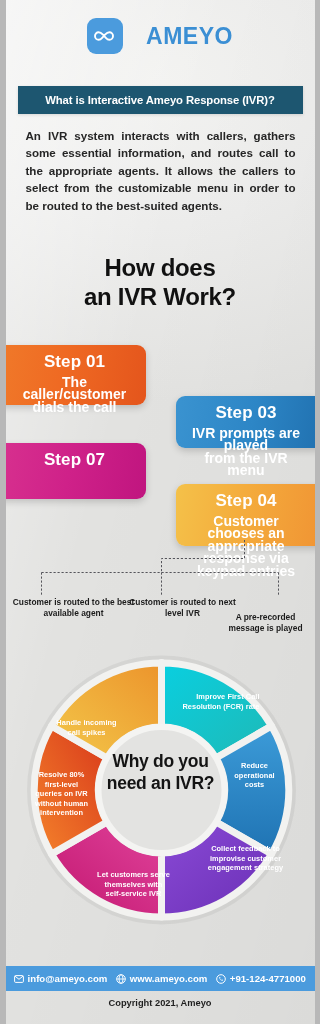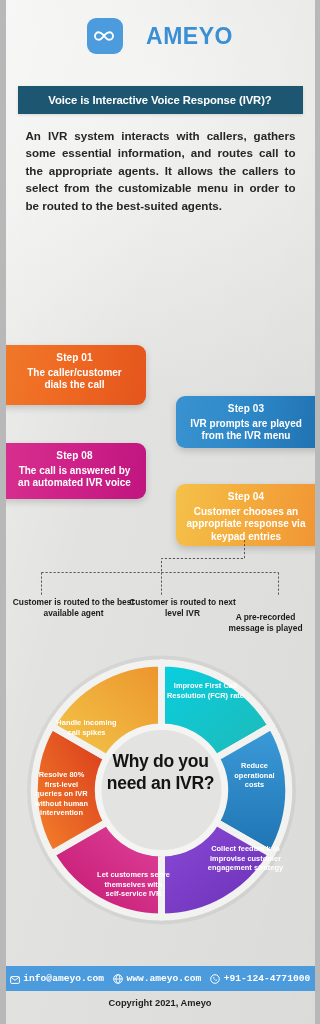--- a/index.html
+++ b/index.html
@@ -62,22 +62,22 @@
     font-size:24px; line-height:29px; font-weight:bold; letter-spacing:-0.3px;
   }
 
   
   .step{
     position:absolute;
     padding:7px 10px 9px;
     color:#fff; text-align:center;
     box-shadow:0 3px 7px rgba(0,0,0,.17);
   }
-  .step .t{ font-size:10px; font-weight:bold; letter-spacing:.1px; }
-  .step .d{ font-size:10px; font-weight:bold; line-height:12.4px; margin-top:4px; }
+  .step .t{ font-size:17px; font-weight:bold; letter-spacing:.1px; }
+  .step .d{ font-size:14px; font-weight:bold; line-height:12.4px; margin-top:4px; }
 
   #step1{
     left:-14px; top:345px; width:154px; height:60px;
     border-radius:0 9px 9px 0;
     background:linear-gradient(100deg,#f07b2a 0%, #ef6a23 45%, #e4551c 100%);
   }
   #step2{
     left:-14px; top:443px; width:154px; height:56px;
     border-radius:0 9px 9px 0;
     background:linear-gradient(100deg,#d8328f 0%, #cf2189 50%, #c0157f 100%);
@@ -124,21 +124,21 @@
     font-weight:bold; color:#141414; letter-spacing:-0.3px;
   }
 
   
   .footer-bar{
     position:absolute; left:0; top:966px; width:309px; height:25px;
     background:#4b9bdd;
     display:flex; align-items:center; justify-content:center; gap:9px;
     color:#fff; font-size:9.6px; font-weight:bold;
   }
-  .fitem{ display:flex; align-items:flex-end; gap:3.5px;font-family:Liberation Mono, monospace; }
+  .fitem{ display:flex; align-items:center; gap:3.5px; }
   .fitem svg{ display:block; }
   .copyright{
     position:absolute; left:0; right:0; top:998px;
     text-align:center; font-size:9.3px; font-weight:bold; color:#1f1f1f;
   }
 </style>
 </head>
 <body>
 
 <div class="page">
@@ -146,34 +146,37 @@
   <div class="logo-row">
     <div class="logo-mark">
       <svg width="26" height="26" viewBox="0 0 26 26" aria-hidden="true">
         <path d="M6.6 9.2c-2.0 0-3.6 1.7-3.6 3.8s1.6 3.8 3.6 3.8c1.6 0 2.7-1.0 3.8-2.2l2.6-2.9c1.3-1.4 2.6-2.5 4.4-2.5 2.0 0 3.6 1.7 3.6 3.8s-1.6 3.8-3.6 3.8c-1.6 0-2.7-1.0-3.8-2.2l-2.6-2.9C9.7 10.3 8.4 9.2 6.6 9.2z" fill="none" stroke="#ffffff" stroke-width="1.9" stroke-linecap="round"></path>
       </svg>
     </div>
     <div class="logo-word">AMEYO</div>
   </div>
 
   <div class="banner">
-    <span>Voice is Interactive Voice Response (IVR)?</span>
+    <span>What is Interactive Ameyo Response (IVR)?</span>
   </div>
 
   <div class="intro">An IVR system interacts with callers, gathers some essential information, and routes call to the appropriate agents. It allows the callers to select from the customizable menu in order to be routed to the best-suited agents.</div>
 
+  <div class="headline">
+    <div>How does</div>
+    <div>an IVR Work?</div>
+  </div>
 
   <div class="step" id="step1">
     <div class="t">Step 01</div>
     <div class="d">The caller/customer<br>dials the call</div>
   </div>
 
   <div class="step" id="step2">
-    <div class="t">Step 08</div>
-    <div class="d">The call is answered by<br>an automated IVR voice</div>
+    <div class="t">Step 07</div>
   </div>
 
   <div class="step" id="step3">
     <div class="t">Step 03</div>
     <div class="d">IVR prompts are played<br>from the IVR menu</div>
   </div>
 
   <div class="step" id="step4">
     <div class="t">Step 04</div>
     <div class="d">Customer chooses an<br>appropriate response via<br>keypad entries</div>
@@ -266,21 +269,21 @@
       </g>
 
       <g fill="none" stroke="#f2f2f0" stroke-width="8" stroke-linecap="round">
         <path d="M141.5 15 A127 127 0 0 0 141.5 15"></path>
       </g>
 
       <circle cx="141.5" cy="142" r="63" fill="#e3e3e1"></circle>
       <circle cx="141.5" cy="142" r="63" fill="none" stroke="#f4f4f2" stroke-width="6"></circle>
     </svg>
 
-    <div class="seg-label" style="left:132px; top:33px; width:108px;">Improve First Call<br>Resolution (FCR) rate</div>
+    <div class="seg-label" style="left:132px; top:44px; width:108px;text-align:right;">Improve First Call<br>Resolution (FCR) rate</div>
     <div class="seg-label" style="left:196px; top:113px; width:78px;">Reduce<br>operational<br>costs</div>
     <div class="seg-label" style="left:176px; top:196px; width:100px;">Collect feedback to<br>improvise customer<br>engagement strategy</div>
     <div class="seg-label" style="left:62px; top:222px; width:104px;">Let customers serve<br>themselves with<br>self-service IVR</div>
     <div class="seg-label" style="left:4px; top:122px; width:76px;">Resolve 80%<br>first-level<br>queries on IVR<br>without human<br>intervention</div>
     <div class="seg-label" style="left:22px; top:70px; width:90px;">Handle incoming<br>call spikes</div>
   </div>
 
   <div class="center-title">
     <div>Why do you</div>
     <div>need an IVR?</div>

